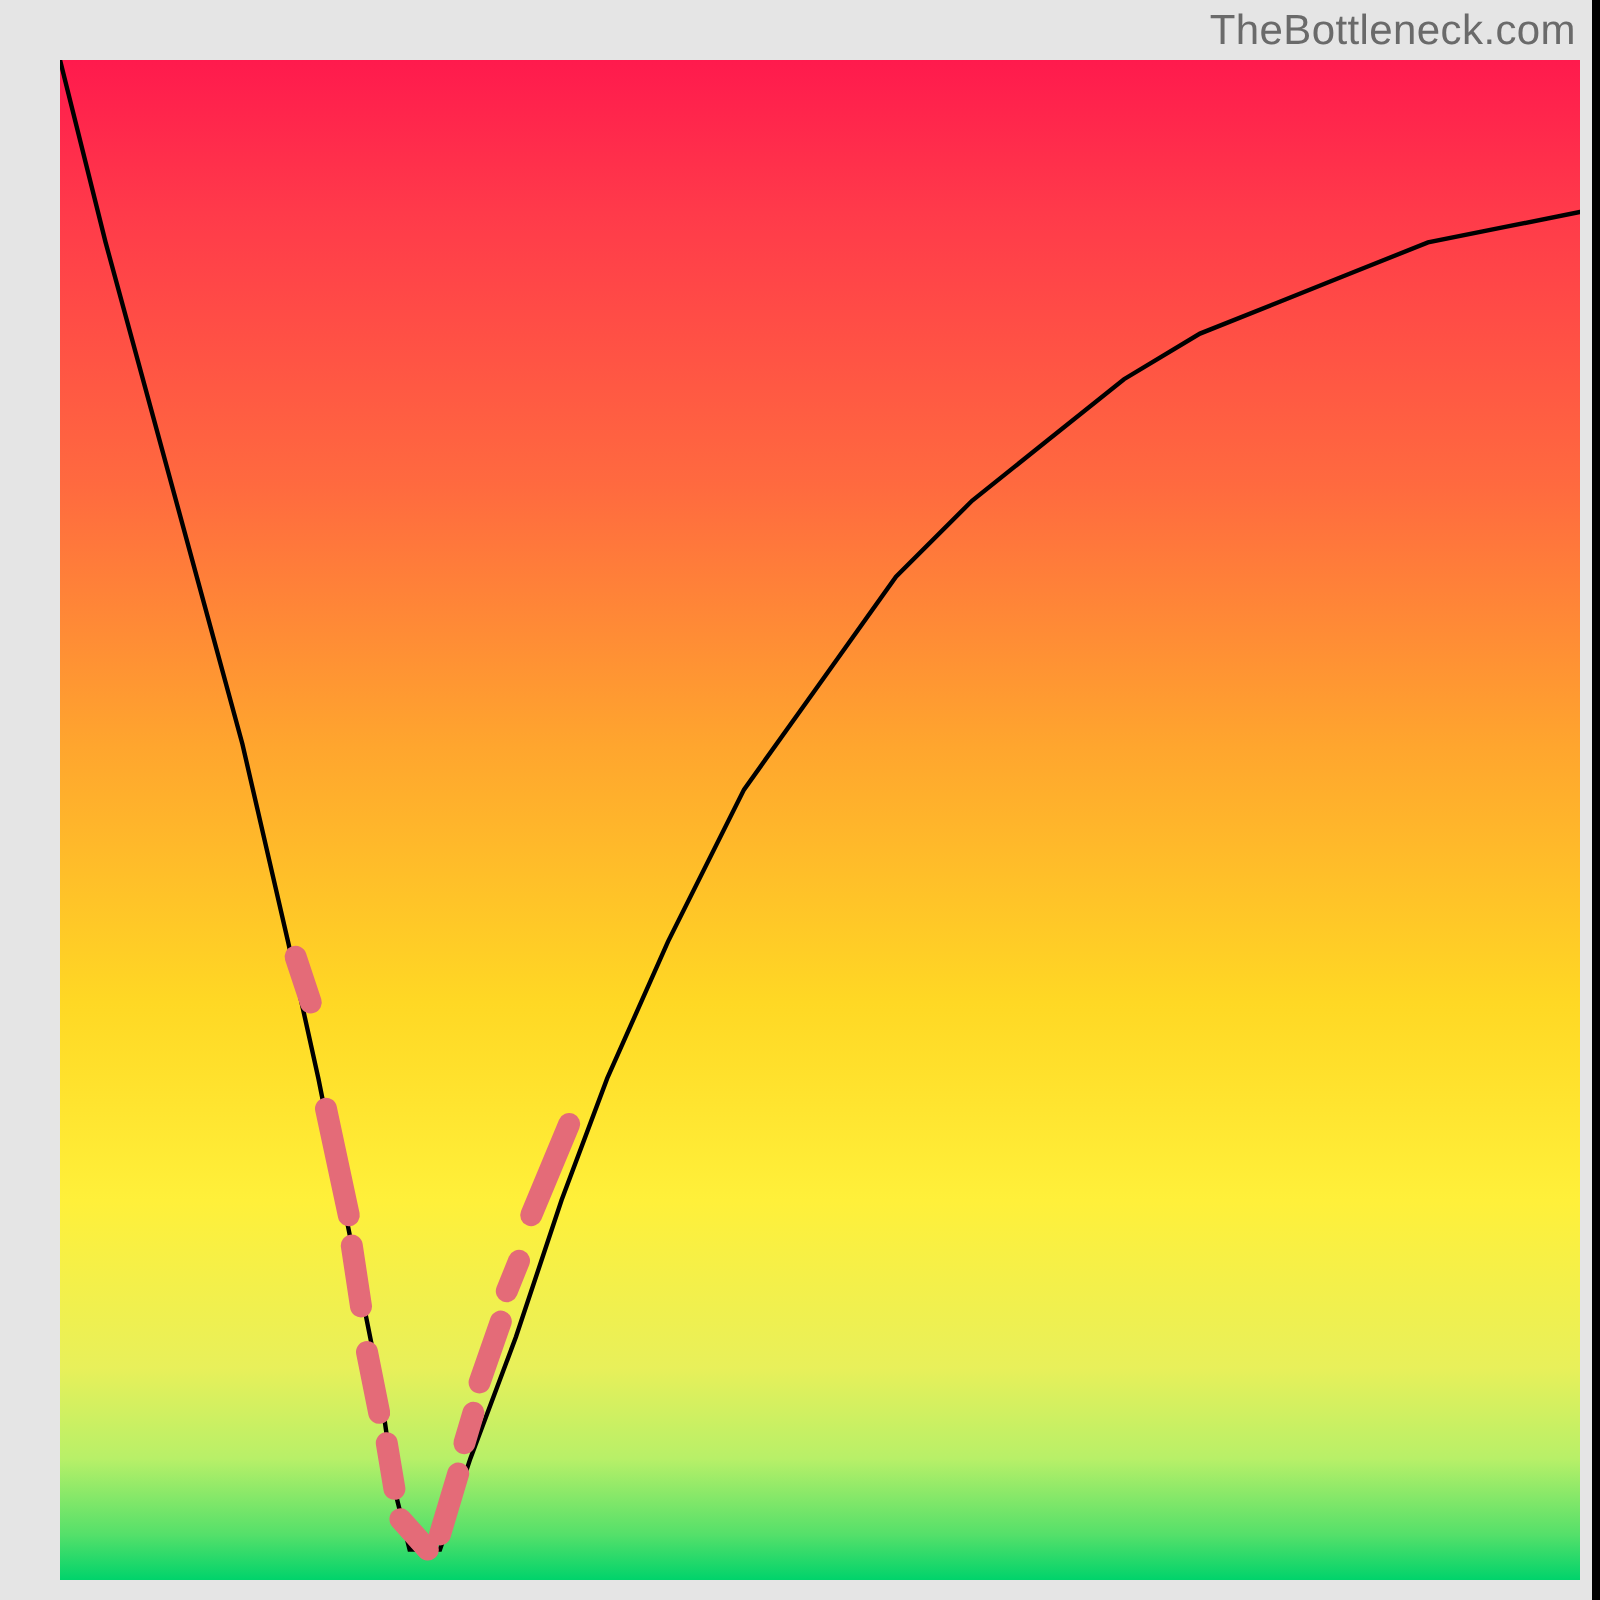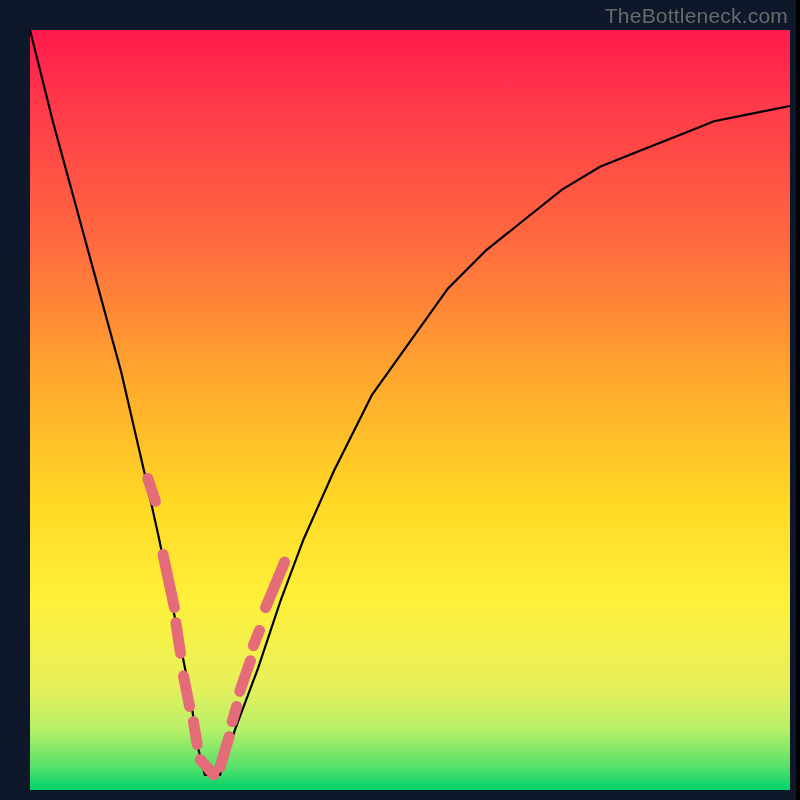--- a/index.html
+++ b/index.html
@@ -8,21 +8,21 @@
     width: 800px;
     height: 800px;
     overflow: hidden;
     background: #000;
     font-family: Arial, Helvetica, sans-serif;
   }
   .frame {
     position: relative;
     width: 796px;
     height: 800px;
-    background: #0f172a;
+    background: #e5e5e5;
   }
   .plot-area {
     position: absolute;
     left: 30px;
     top: 30px;
     width: 760px;
     height: 760px;
     
     background: linear-gradient(
       to bottom,

